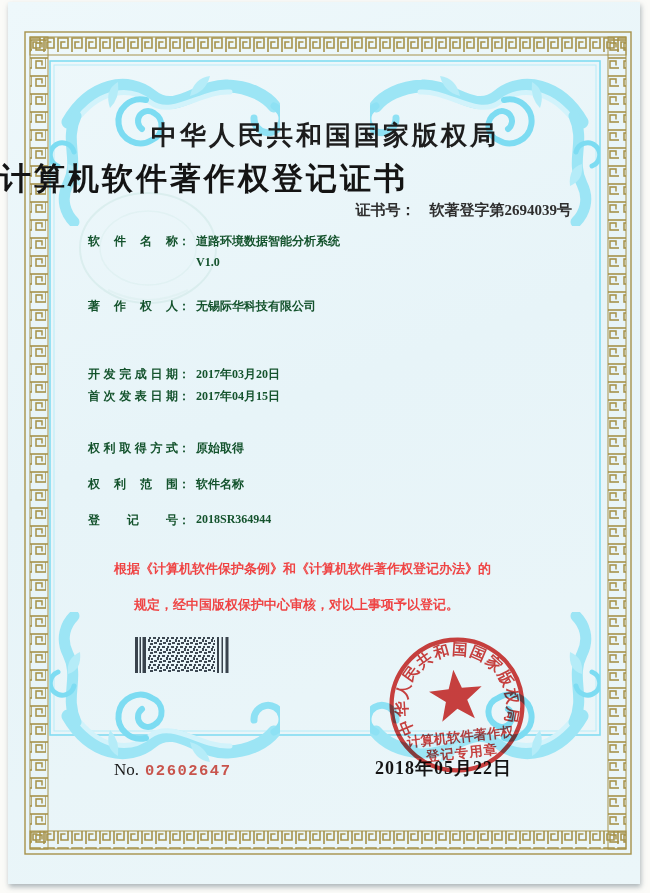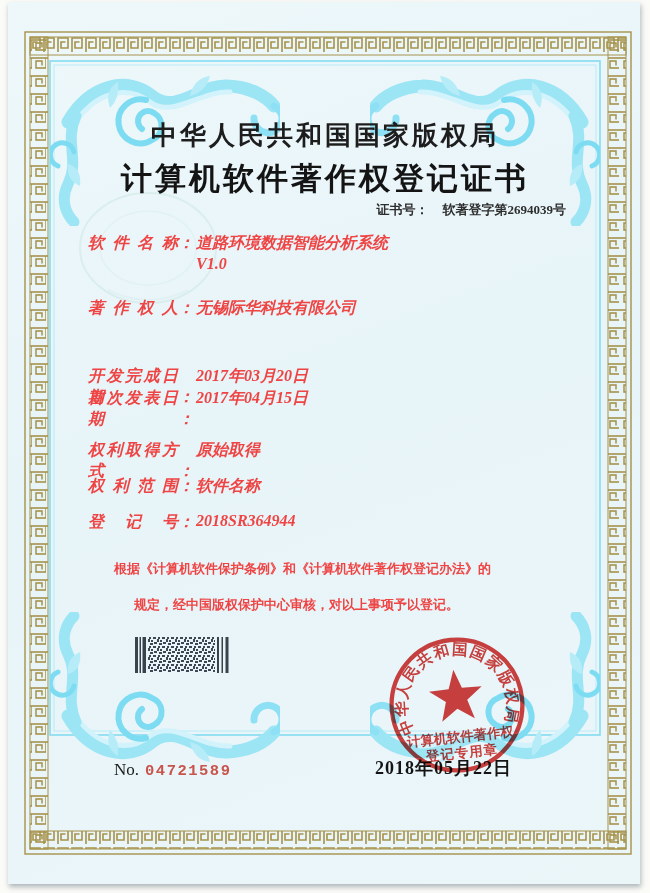--- a/index.html
+++ b/index.html
@@ -9,25 +9,25 @@
          background:linear-gradient(160deg,#eef8fb 0%,#e7f4f8 45%,#ebf6f9 100%);
          box-shadow:1px 3px 5px rgba(110,125,135,.55);}
   .frame-svg{position:absolute;left:0;top:0;width:650px;height:893px;pointer-events:none;}
   .fl{position:absolute;width:230px;height:170px;}
   .fl.tl{left:50px;top:56px;}
   .fl.tr{left:370px;top:56px;transform:scaleX(-1);}
   .fl.bl{left:50px;top:612px;transform:scaleY(-1);}
   .fl.br{left:370px;top:612px;transform:scale(-1,-1);}
   .authority{position:absolute;left:0;top:118px;width:650px;text-align:center;
              font-size:26px;font-weight:bold;letter-spacing:3px;color:#1d1d1d;}
-  .cert-title{position:absolute;left:0;top:158px;width:650px;text-align:center;
+  .cert-title{position:absolute;left:0;top:158px;width:650px;
               font-size:31px;font-weight:bold;letter-spacing:3px;color:#141414;}
-  .cert-no{position:absolute;top:201px;right:84px;font-size:13px;color:#2e2e2e;font-weight:bold;}
+  .cert-no{position:absolute;top:201px;right:78px;font-size:15px;color:#2e2e2e;font-weight:bold;}
   .cert-no .gap{display:inline-block;width:14px;}
-  .row{position:absolute;left:88px;height:24px;font-size:16px;color:#ef4444;font-style:italic;}
+  .row{position:absolute;left:88px;height:24px;font-size:12px;color:#14532d;}
   .row .lab{display:inline-block;width:90px;text-align:justify;text-align-last:justify;font-weight:bold;}
   .row .colon{font-weight:bold;}
   .row .val{position:absolute;left:108px;top:0;white-space:nowrap;font-weight:bold;}
   .row .val2{position:absolute;left:108px;top:22px;white-space:nowrap;font-weight:bold;}
   .r1{top:233px;} .r2{top:298px;} .r3{top:366px;} .r4{top:388px;}
   .r5{top:440px;} .r6{top:476px;} .r7{top:512px;}
   .statement{position:absolute;left:88px;width:490px;font-size:13px;color:#ef4444;
              font-weight:bold;white-space:nowrap;}
   .st1{top:560px;} .st2{top:596px;margin-left:46px;}
   .barcode{position:absolute;left:135px;top:637px;}
@@ -166,15 +166,15 @@
     <circle cx="70" cy="70" r="61" fill="none" stroke="#d5312e" stroke-width="4"></circle>
     <text font-size="14.5" font-weight="bold" fill="#d5312e" letter-spacing="1.4" font-family="Liberation Serif, DejaVu Serif, serif">
       <textPath href="#ringPath" startOffset="50%" text-anchor="middle">中华人民共和国国家版权局</textPath>
     </text>
     <polygon fill="#d5312e" points="70,37 76.2,54.5 94.7,55 80,66.2 85.3,84 70,73.5 54.7,84 60,66.2 45.3,55 63.8,54.5"></polygon>
     <text x="70" y="104" text-anchor="middle" font-size="12.5" font-weight="bold" fill="#d5312e" font-family="Liberation Serif, DejaVu Serif, serif">计算机软件著作权</text>
     <text x="70" y="119" text-anchor="middle" font-size="12.5" font-weight="bold" fill="#d5312e" letter-spacing="1" font-family="Liberation Serif, DejaVu Serif, serif">登记专用章</text>
   </svg>
 
   <div class="serial">
-    <span>No.</span><span class="num">04721589</span>
+    <span>No.</span><span class="num">02602647</span>
   </div>
 </div>
 
 </body></html>

